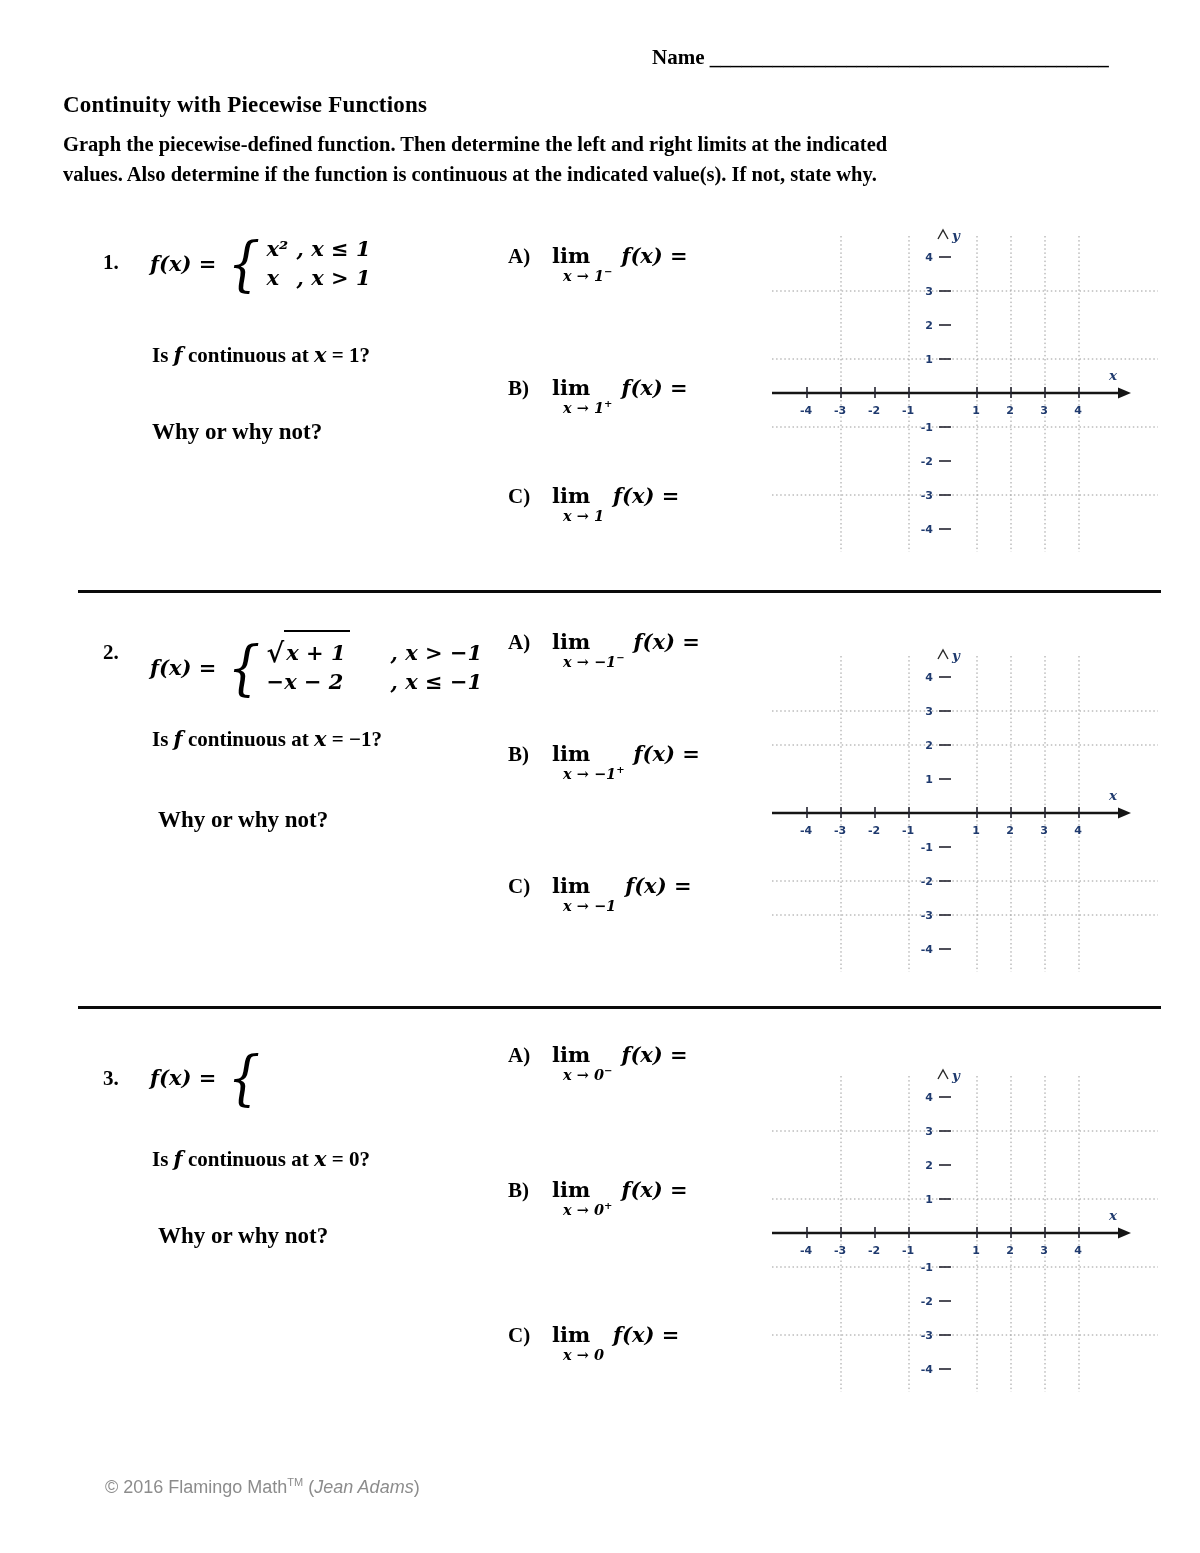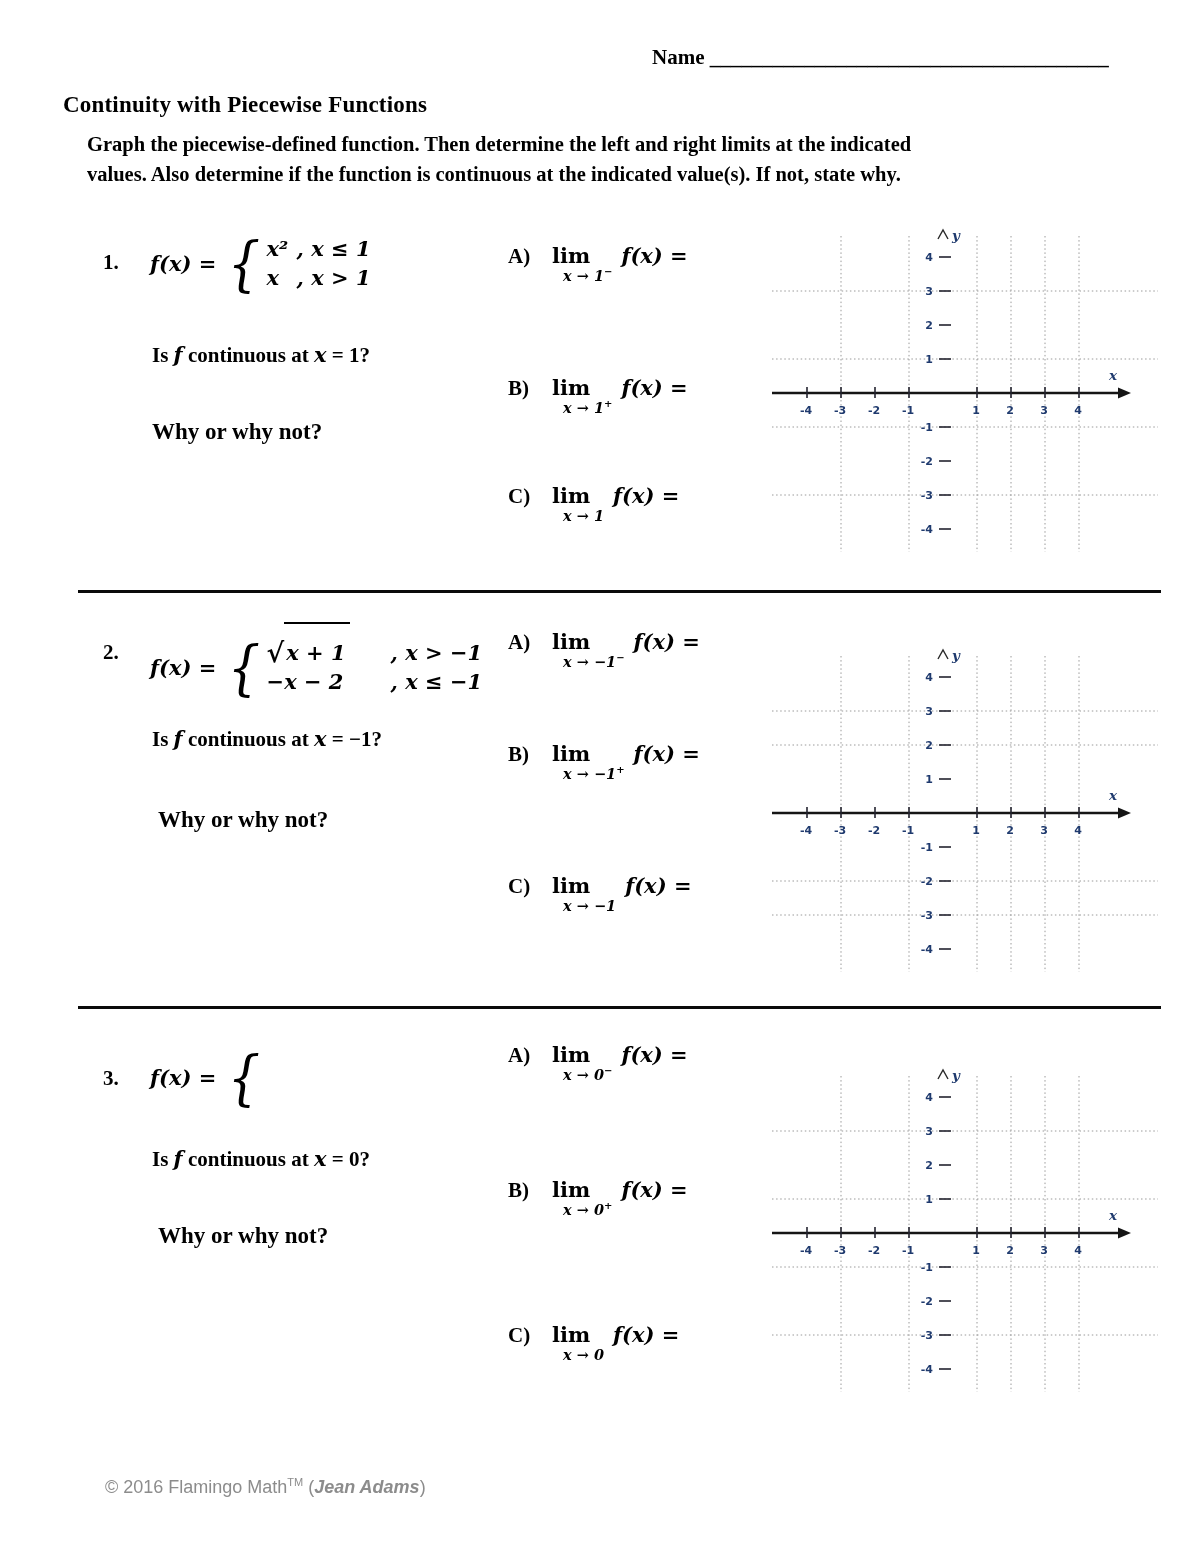--- a/index.html
+++ b/index.html
@@ -16,21 +16,21 @@
   .math{font-family:"DejaVu Serif", serif;font-style:italic;font-weight:bold;font-size:21px;}
   .brace{font-family:"DejaVu Serif", serif;font-size:60px;font-weight:400;line-height:58px;
          margin:0 3px 0 9px;transform:scaleX(.85);transform-origin:center;}
   .rows{display:flex;flex-direction:column;gap:1px;}
   .piece{font-size:21px;line-height:28px;white-space:nowrap;}
   .ew1{display:inline-block;min-width:26px;}
   .ew2{display:inline-block;min-width:120px;}
   .ew3{display:inline-block;min-width:94px;text-align:center;}
   .cond{margin-left:4px;}
   .sqrt-sign{font-style:normal;font-size:27px;line-height:20px;position:relative;top:2px;}
-  .radicand{border-top:2.3px solid #000;padding:16px 4px 0 2px;}
+  .radicand{border-top:2.3px solid #000;padding:8px 4px 0 2px;}
   .q{font-size:21px;font-weight:bold;white-space:nowrap;}
   .q .it{font-family:"DejaVu Serif", serif;font-style:italic;}
   .why{font-size:23px;font-weight:bold;margin-top:20px;}
   .limit-row{display:flex;align-items:flex-start;font-size:21px;white-space:nowrap;}
   .limit-label{font-weight:600;width:44px;}
   .lim-stack{display:flex;flex-direction:column;align-items:flex-start;margin-right:9px;}
   .lim-word{font-family:"DejaVu Serif", serif;font-weight:bold;line-height:24px;font-style:normal;}
   .lim-sub{font-family:"DejaVu Serif", serif;font-style:italic;font-weight:600;
            font-size:14.5px;line-height:16px;margin-left:11px;}
   .lim-sub sup{font-size:10px;}
@@ -39,33 +39,33 @@
   .graph{width:390px;height:340px;}
   .graph svg{display:block;}
   .gridline{stroke:#9a9a9a;stroke-width:1;stroke-dasharray:1.5 2.6;}
   .axisline{stroke:#151515;stroke-width:2.4;}
   .tickline{stroke:#23232f;stroke-width:1.6;}
   .tlabel{font-family:"DejaVu Sans", sans-serif;font-size:11px;font-weight:bold;fill:#1f3a6e;}
   .alabel{font-family:"DejaVu Serif", serif;font-size:13.5px;font-style:italic;font-weight:bold;fill:#1f3a6e;}
   .yarrow{stroke:#2a2a2a;stroke-width:1.4;fill:none;}
   .xarrow{fill:#151515;}
   .footer{font-family:"Liberation Sans", sans-serif;font-size:18px;color:#8c8c8c;white-space:nowrap;}
-  .footer .it{font-style:italic;font-weight:bold;}
+  .footer .it{font-style:italic;}
   .footer sup{font-size:11px;}
   sup{line-height:0;}
 </style>
 </head>
 <body>
 
 <div class="abs title" style="left:63px;top:44px;">Continuity with Piecewise Functions</div>
 <div class="abs namewrap" style="left:652px;top:45px;text-align:center;">
   <span>Name</span>
   <span>______________________________________</span>
 </div>
-<div class="abs instr" style="left:63px;top:129px;margin-left:24px;">
+<div class="abs instr" style="left:63px;top:129px;">
   <div>Graph the piecewise-defined function.  Then determine the left and right limits at the indicated</div>
   <div>values.  Also determine if the function is continuous at the indicated value(s).  If not, state why.</div>
 </div>
 
 <div class="abs prob-num" style="left:103px;top:250px;">1.</div>
 <div class="abs fx-row" style="left:150px;top:234px;">
   <span class="math">f(x) =</span>
   <span class="brace math">{</span>
   <span class="rows">
     <span class="piece math"><span class="ew1">x²</span><span class="cond">, x ≤ 1</span></span>

